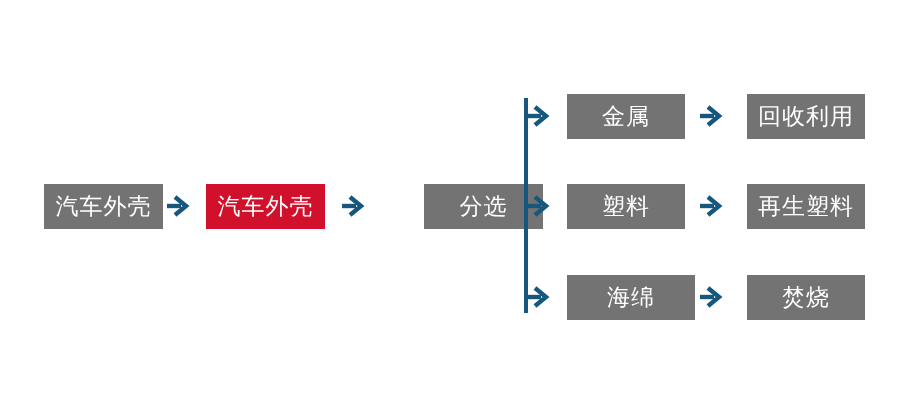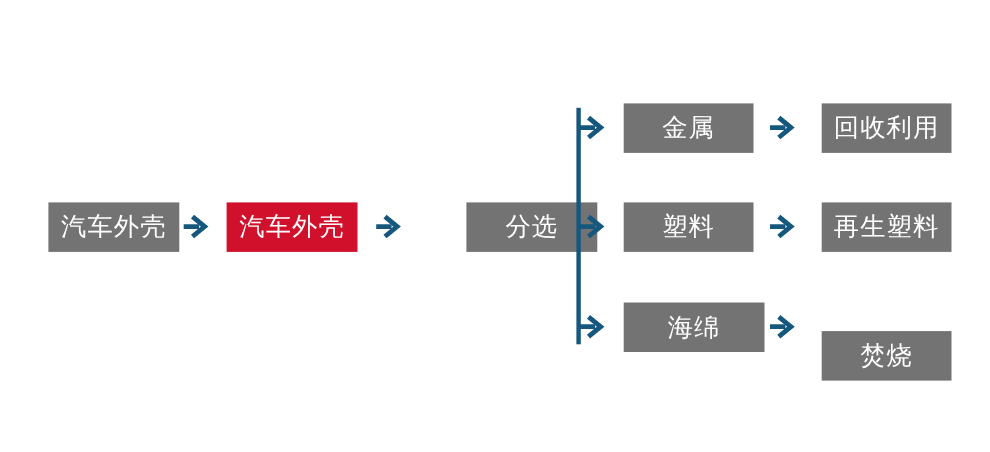--- a/index.html
+++ b/index.html
@@ -54,21 +54,21 @@
   .n-sorting  { left: 384px; top: 184px; width: 119px; margin-left: 40px; }
   .a-main-1   { left: 165px; top: 194px; }
   .a-main-2   { left: 340px; top: 194px; }
 
   
   .n-mat-0 { left: 567px; top: 94px;  width: 118px; }
   .n-mat-1 { left: 567px; top: 184px; width: 118px; }
   .n-mat-2 { left: 567px; top: 275px; width: 128px; }
   .n-out-0 { left: 747px; top: 94px;  width: 118px; text-align: center; }
   .n-out-1 { left: 747px; top: 184px; width: 118px; }
-  .n-out-2 { left: 747px; top: 275px; width: 118px; margin-top: 26px; }
+  .n-out-2 { left: 747px; top: 275px; width: 118px; }
 
   .a-branch-0 { left: 525px; top: 104px; }
   .a-branch-1 { left: 525px; top: 194px; }
   .a-branch-2 { left: 525px; top: 285px; }
 
   .a-out-0 { left: 698px; top: 104px; }
   .a-out-1 { left: 698px; top: 194px; }
   .a-out-2 { left: 698px; top: 285px; }
 </style>
 </head>

